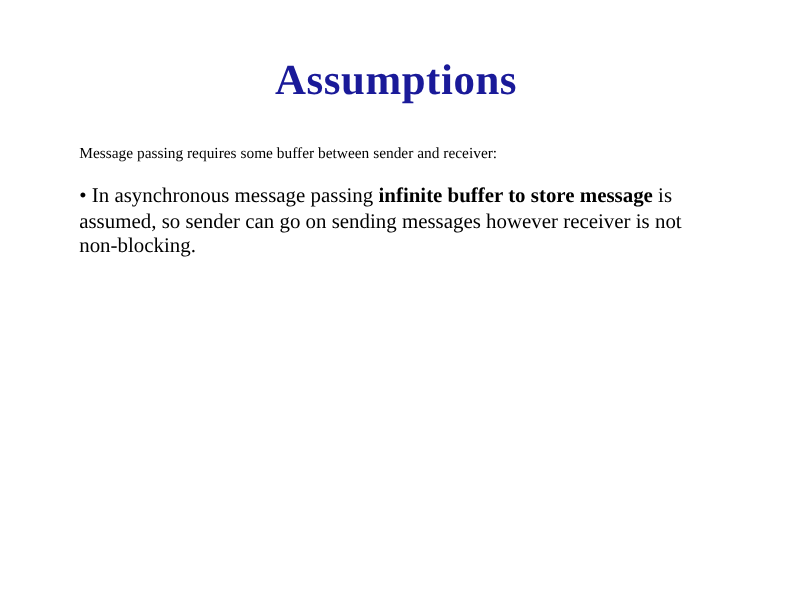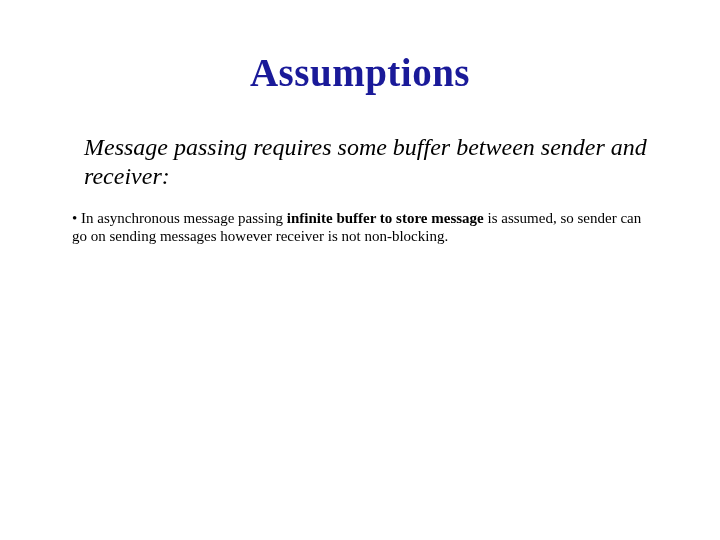--- a/index.html
+++ b/index.html
@@ -20,27 +20,26 @@
   }
   .title {
     font-size: 39px;
     font-weight: bold;
     color: #1a1a99;
     text-align: center;
     margin: 0 0 38px 0;
     letter-spacing: 0.5px;
   }
   .para {
-    font-size: 24px;
+    font-size: 14px;
     line-height: 1.2;
-    margin: 0 0 18px 12px;
-    font-style: italic;
+    margin: 0 0 18px 0;
   }
   .bullet {
-    font-size: 15px;
+    font-size: 19px;
     line-height: 1.2;
     margin: 0 0 18px 0;
   }
   .bold { font-weight: bold; }
 </style>
 </head>
 <body>
 
 <div class="slide">
   <h1 class="title">Assumptions</h1>

